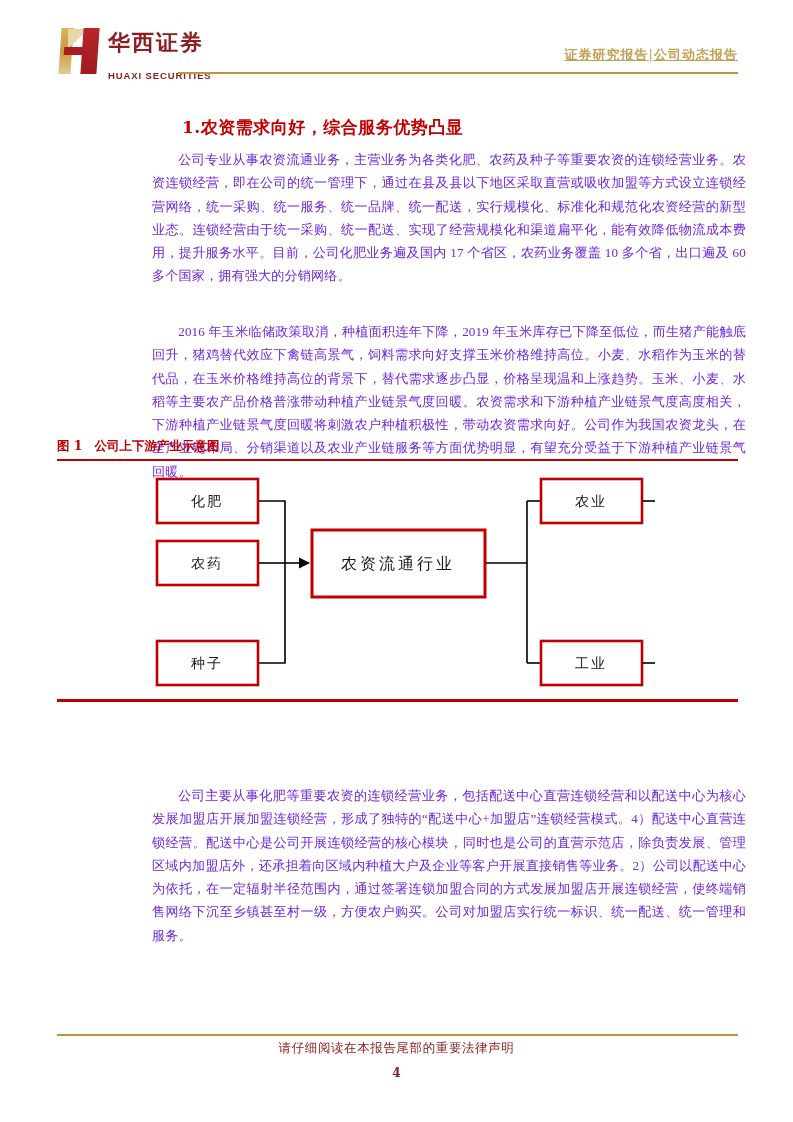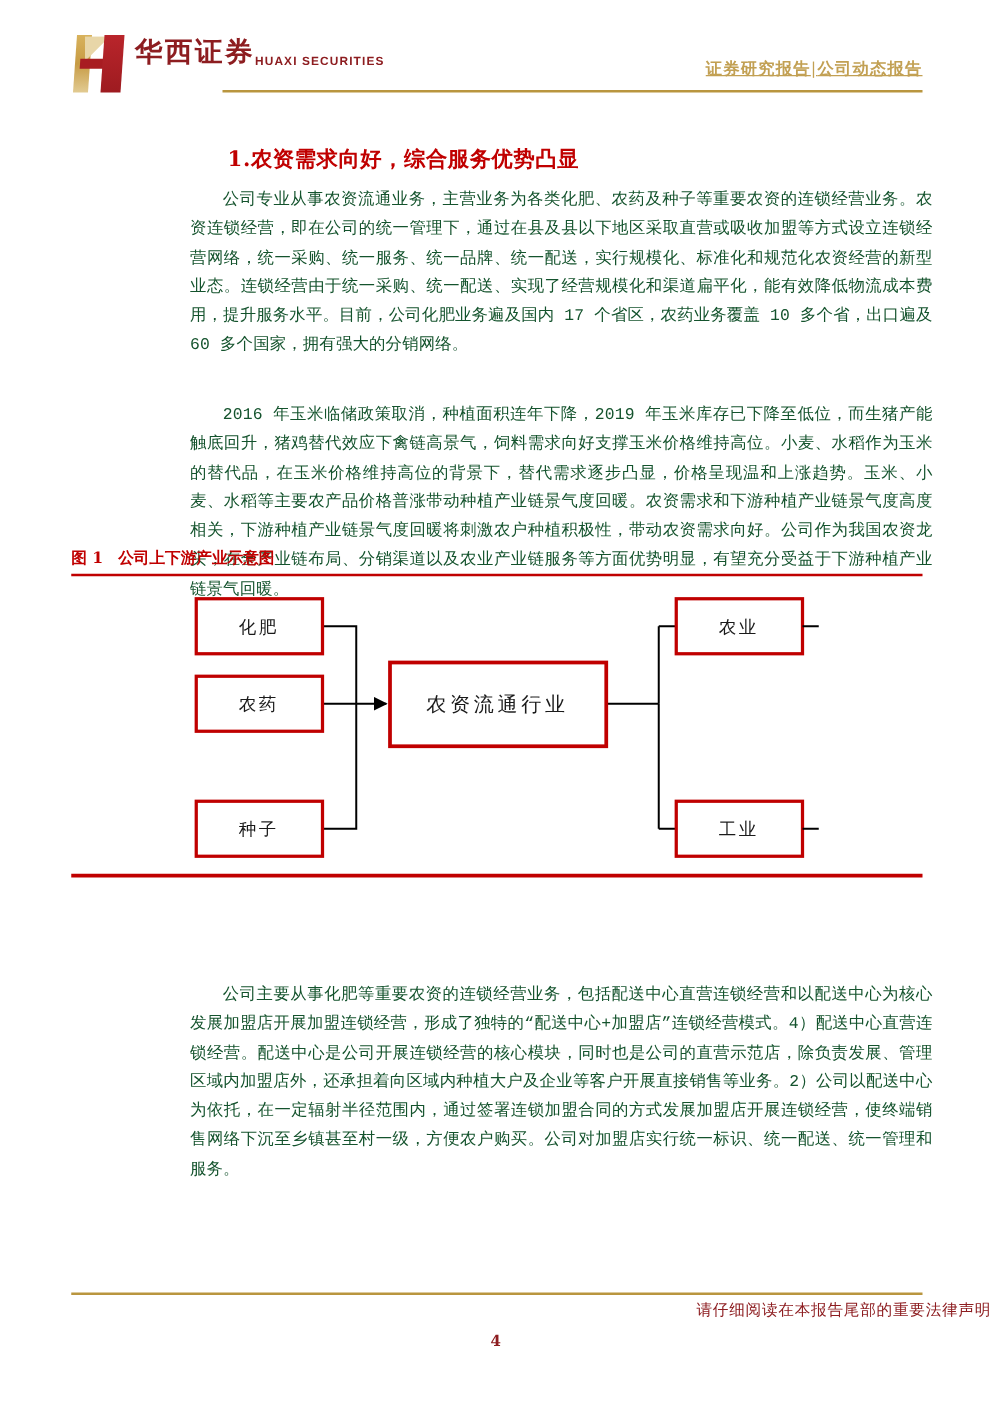--- a/index.html
+++ b/index.html
@@ -59,21 +59,21 @@
   }
   .logo-mark .swoosh {
     position: absolute;
     left: 8px; top: 1px;
     width: 20px; height: 20px;
     background: #e8d6a8;
     clip-path: polygon(0 0, 100% 0, 0 100%);
   }
   .logo-text {
     display: flex;
-    flex-direction: row;
+    flex-direction: column;
     justify-content: flex-start;
     padding-top: 1px;
   }
   .logo-cn {
     font-family: "DejaVu Serif", "Liberation Serif", serif;
     font-size: 22px;
     font-weight: bold;
     color: #8d1d20;
     letter-spacing: 2px;
     line-height: 26px;
@@ -121,27 +121,27 @@
     letter-spacing: 0.5px;
     white-space: nowrap;
     margin-top: 16px;
   }
 
   
   .para {
     position: absolute;
     left: 152px;
     width: 594px;
-    font-family: Liberation Mono, monospace;
+    font-family: Liberation Serif, serif;
     font-size: 13.1px;
     line-height: 23.3px;
     text-align: justify;
     text-justify: inter-ideograph;
     text-indent: 2em;
-    color: #14532d;
+    color: #6d28d9;
     letter-spacing: 0.15px;
   }
   #para1 { top: 148px; }
   #para2 { top: 286px; margin-top: 34px; }
   #para3 { top: 784px; }
 
   
   .fig-caption {
     position: absolute;
     left: 57px;
@@ -186,21 +186,21 @@
     top: 1034px;
     width: 681px;
     height: 2px;
     background: #b9963f;
   }
   .footer-text {
     position: absolute;
     left: 0;
     top: 1040px;
     width: 793px;
-    text-align: right;
+    text-align: center;
     font-family: "DejaVu Serif", "Liberation Serif", serif;
     font-size: 12.5px;
     color: #8d1d20;
     letter-spacing: 0.6px;
   }
   .page-num {
     position: absolute;
     left: 0;
     top: 1066px;
     width: 793px;

